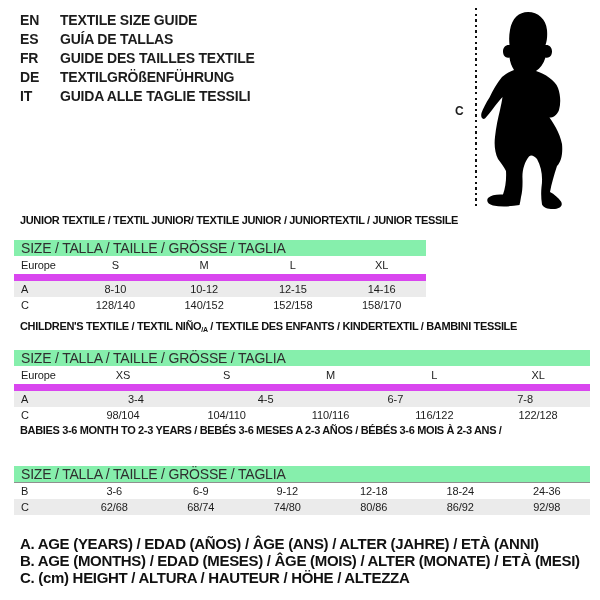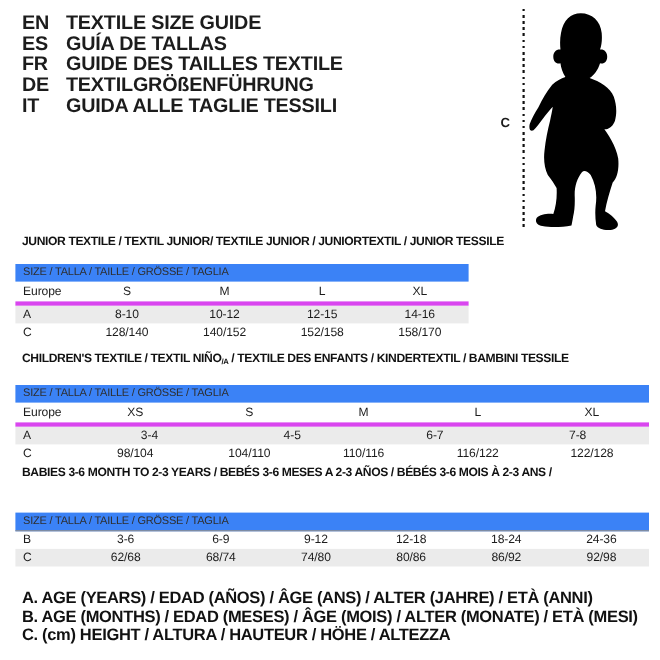--- a/index.html
+++ b/index.html
@@ -2,21 +2,21 @@
 <html><head>
 <meta charset="utf-8">
 <style>
   html,body{margin:0;padding:0;}
   body{width:600px;height:600px;background:#ffffff;position:relative;overflow:hidden;
        font-family:"Liberation Sans", sans-serif;color:#1c1c1c;}
   .abs{position:absolute;}
 
   
   .lang-block{left:20px;top:11px;}
-  .lang-row{display:flex;line-height:19px;font-size:18px;font-weight:bold;letter-spacing:-0.2px;}
+  .lang-row{display:flex;line-height:19px;font-size:14px;font-weight:bold;letter-spacing:-0.2px;}
   .lang-code{width:40px;}
   .lang-title{white-space:nowrap;}
 
   
   .measure-line{left:475px;top:8px;width:2px;height:200px;
     background:repeating-linear-gradient(to bottom,#111 0 2.4px,transparent 2.4px 5.6px);}
   .measure-label{left:455px;top:104px;font-size:12px;font-weight:bold;}
   .baby-svg{left:481px;top:6px;}
 
   
@@ -24,25 +24,25 @@
   .sec-heading .subsc{font-size:7px;vertical-align:-2px;}
   .h-junior{left:20px;top:214px;}
   .h-children{left:20px;top:320px;}
   .h-babies{left:20px;top:422px;line-height:16.5px;}
 
   
   .size-table{background:#fff;}
   .t-junior{left:14px;top:240px;width:412px;}
   .t-children{left:14px;top:350px;width:576px;}
   .t-babies{left:14px;top:466px;width:576px;}
-  .size-bar{height:16px;line-height:16px;background:#3b82f6;color:#2e2e2e;
-            padding-left:7px;font-size:10px;letter-spacing:-0.2px;}
+  .size-bar{height:16px;line-height:16px;background:#86efac;color:#2e2e2e;
+            padding-left:7px;font-size:14px;letter-spacing:-0.2px;}
   .t-babies .size-bar{border-bottom:1px solid #8f8f8f;}
   .row{display:flex;font-size:11px;letter-spacing:-0.1px;}
-  .head-row{height:18px;line-height:18px;border-bottom:4px solid #d946ef;}
+  .head-row{height:18px;line-height:18px;border-bottom:7px solid #d946ef;}
   .data-row{height:16px;line-height:16px;}
   .row .cell{flex:1;text-align:center;}
   .row .label{flex:0 0 50px;text-align:left;padding-left:7px;}
   .shaded{background:#ebebeb;}
 
   
   .legend{left:20px;top:536px;line-height:16.8px;font-size:15px;font-weight:bold;
           letter-spacing:-0.3px;white-space:nowrap;color:#111;}
 </style>
 </head>

